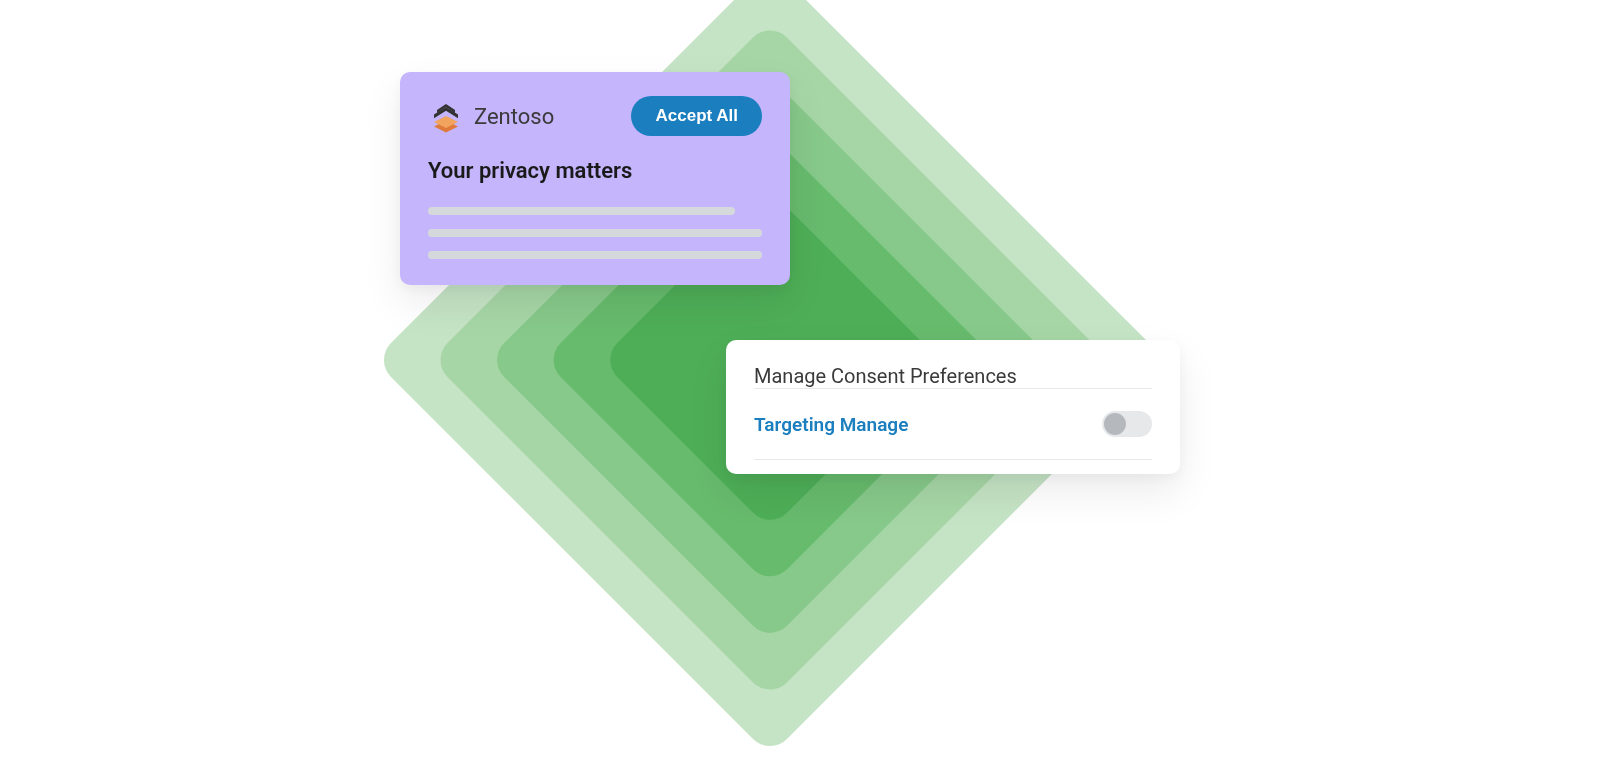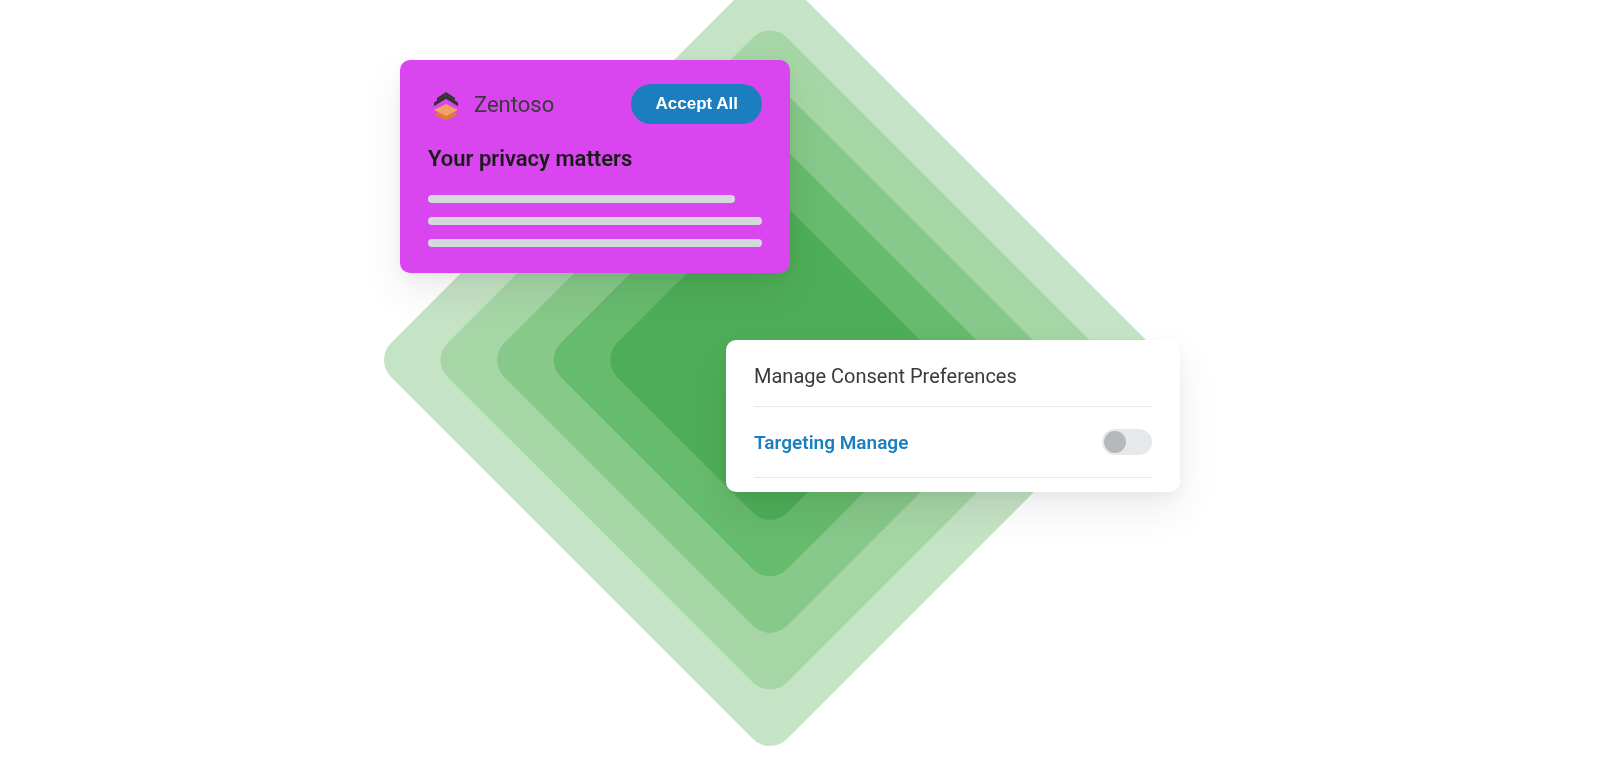--- a/index.html
+++ b/index.html
@@ -31,23 +31,23 @@
     .d1 { width: 560px; height: 560px; background: #c5e3c5; }
     .d2 { width: 480px; height: 480px; background: #a6d6a6; }
     .d3 { width: 400px; height: 400px; background: #87c98a; }
     .d4 { width: 320px; height: 320px; background: #67bb6d; }
     .d5 { width: 240px; height: 240px; background: #4eae57; }
 
     
     .privacy-card {
       position: absolute;
       left: 400px;
-      top: 60px;
+      top: 72px;
       width: 390px;
-      background: #d946ef;
+      background: #c4b5fd;
       border-radius: 10px;
       box-shadow: 0 18px 40px rgba(0,0,0,0.08), 0 4px 12px rgba(0,0,0,0.04);
       padding: 24px 28px 26px 28px;
     }
     .privacy-header {
       display: flex;
       align-items: center;
       justify-content: space-between;
       gap: 16px;
       margin-bottom: 22px;
@@ -103,21 +103,20 @@
       width: 454px;
       background: #ffffff;
       border-radius: 10px;
       box-shadow: 0 18px 40px rgba(0,0,0,0.08), 0 4px 12px rgba(0,0,0,0.04);
       padding: 24px 28px 14px 28px;
     }
     .consent-title {
       font-size: 20px;
       font-weight: 400;
       color: #3a3a3a;
-      padding-bottom: 18px;
       border-bottom: 1px solid #e6e8ea;
     }
     .consent-row {
       display: flex;
       align-items: center;
       justify-content: space-between;
       padding: 22px 0;
       border-bottom: 1px solid #e6e8ea;
     }
     .consent-label {

